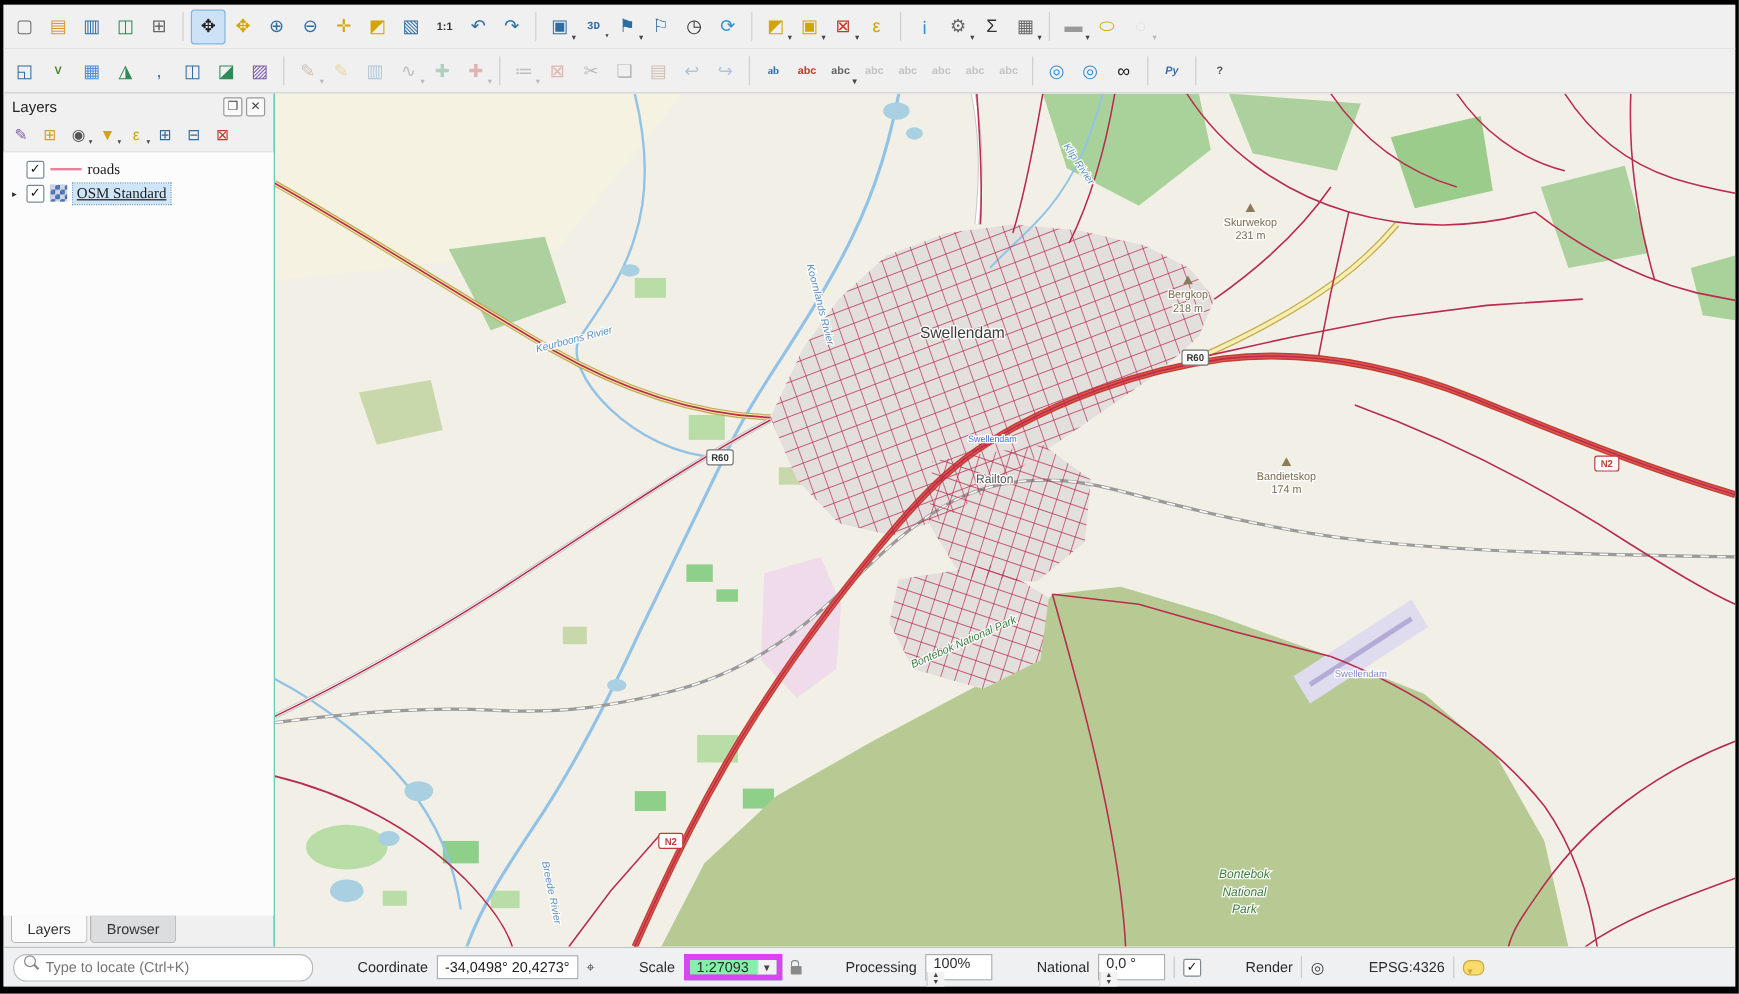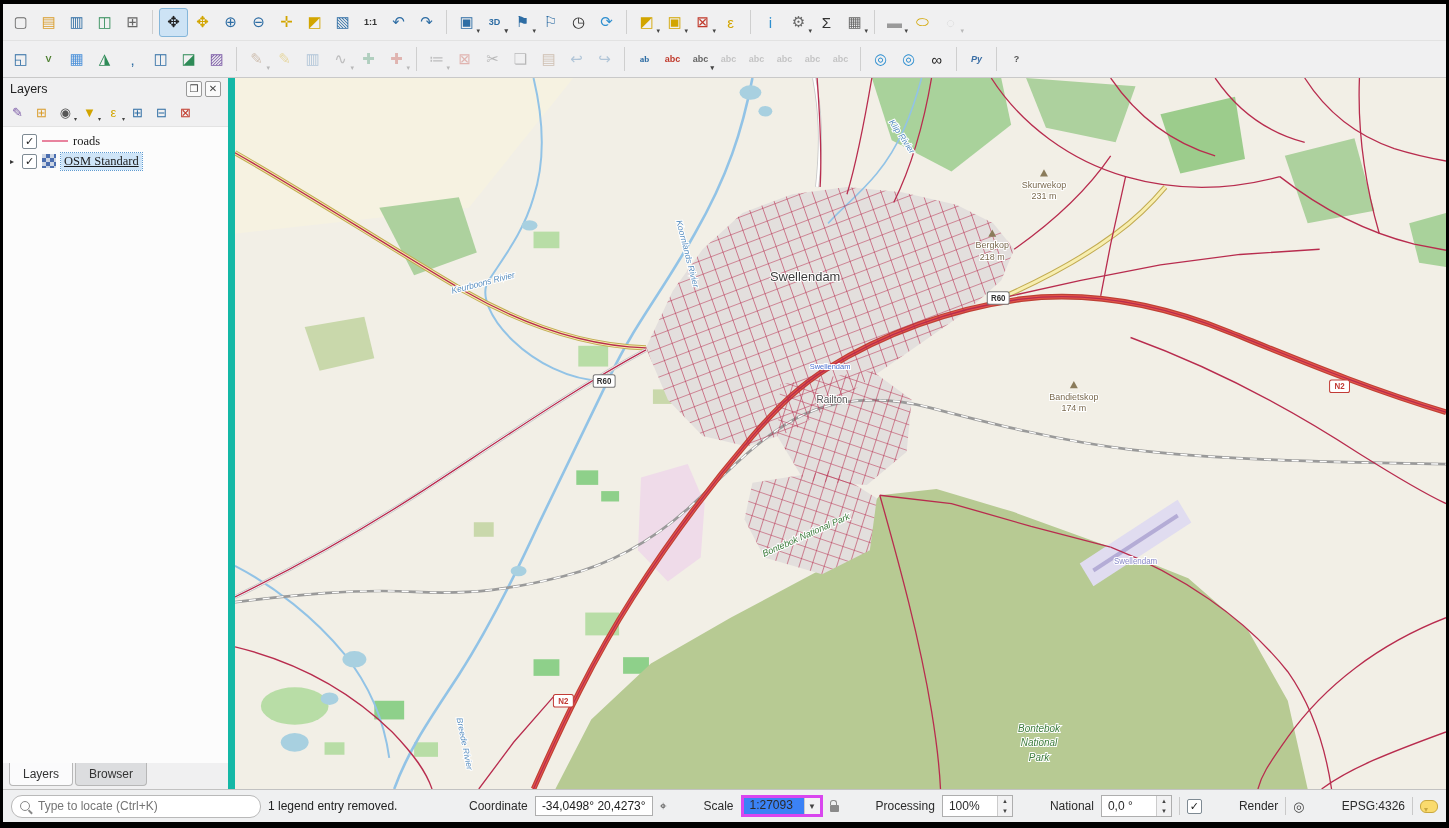--- a/index.html
+++ b/index.html
@@ -16,21 +16,21 @@
   .toolbar.t2{border-bottom:1px solid #c9c9c9;}
   .tbtn{width:27px;height:27px;display:flex;align-items:center;justify-content:center;font-size:15px;border-radius:3px;position:relative;flex:0 0 auto;}
   .tbtn.txt{font-size:9px;font-weight:bold;letter-spacing:0;}
   .tbtn.dd::after{content:"▾";font-size:7px;color:#444;position:absolute;right:0px;bottom:1px;}
   .tbtn.dis{opacity:.32;}
   .tbtn.active{background:#cde3f5;border:1px solid #84b6da;}
   .sep{width:1px;height:24px;background:#cfcfcf;margin:0 5px;flex:0 0 1px;}
 
   
   .main{flex:1;display:flex;min-height:0;}
-  .panel{width:225px;flex:0 0 225px;background:#f0f0f1;border-right:7px solid #14b8a6;display:flex;flex-direction:column;}
+  .panel{width:225px;flex:0 0 225px;background:#f0f0f1;border-right:1px solid #14b8a6;display:flex;flex-direction:column;}
   .panel-title{height:21px;display:flex;align-items:center;padding:0 7px;font-size:12.5px;color:#222;}
   .panel-title .sp{flex:1;}
   .ptb{width:14px;height:14px;font-size:10px;color:#444;display:flex;align-items:center;justify-content:center;border:1px solid #999;border-radius:2px;margin-left:3px;background:#fafafa;}
   .panel-tools{display:flex;align-items:center;gap:3px;padding:3px 4px;border-bottom:1px solid #e3e3e3;}
   .ptbtn{width:21px;height:21px;display:flex;align-items:center;justify-content:center;font-size:13px;border-radius:3px;position:relative;}
   .ptbtn.dd::after{content:"▾";font-size:6px;color:#444;position:absolute;right:-1px;bottom:1px;}
   .layer-list{flex:1;background:#fcfcfc;padding:4px 0;font-size:12.5px;color:#1b1b1b;}
   .lrow{display:flex;align-items:center;gap:5px;height:20px;padding:0 4px;}
   .expander{width:10px;font-size:8px;color:#333;text-align:center;}
   .cb{width:13px;height:13px;background:#fff;border:1px solid #7e8a93;border-radius:2px;font-size:11px;line-height:12px;text-align:center;color:#1d1d1d;flex:0 0 13px;}
@@ -41,31 +41,31 @@
   .panel-tabs{flex:0 0 26px;display:flex;align-items:flex-start;gap:2px;padding:0 6px;}
   .btab{padding:4px 13px;font-size:12px;background:#dcdddf;border:1px solid #b7b7b7;border-top:none;border-radius:0 0 4px 4px;color:#333;}
   .btab.active{background:#fbfbfc;font-weight:normal;}
 
   .canvas{flex:1;position:relative;background:#f2efe6;overflow:hidden;}
   .canvas svg{position:absolute;inset:0;width:100%;height:100%;}
   .mt{paint-order:stroke;stroke:#ffffff;stroke-width:2px;font-family:"Liberation Sans",sans-serif;}
 
   
   .statusbar{flex:0 0 32px;display:flex;align-items:center;padding:0 8px;gap:7px;border-top:1px solid #c2c2c2;background:#eff0f1;font-size:12px;color:#2b2b2b;}
-  .locate{width:232px;height:21px;background:#fff;border:1px solid #b9b9b9;border-radius:11px;display:flex;align-items:center;padding:0 8px;gap:6px;flex:0 0 auto;}
+  .locate{width:232px;height:21px;background:#fff;border:1px solid #b9b9b9;border-radius:11px;display:flex;padding:0 8px;gap:6px;flex:0 0 auto;}
   .locate input{border:none;outline:none;flex:1;font-size:12px;color:#333;background:transparent;font-family:"Liberation Sans",sans-serif;}
   .mag{width:8px;height:8px;border:1.5px solid #888;border-radius:50%;position:relative;flex:0 0 8px;}
   .mag::after{content:"";position:absolute;width:5px;height:1.5px;background:#888;transform:rotate(45deg);right:-4px;bottom:-2px;}
   .msg{flex:1;color:#222;}
   .slabel{color:#2b2b2b;margin-left:30px;}
   .sval{height:20px;border:1px solid #aeaeae;background:#fff;font-size:12px;text-align:center;color:#222;font-family:"Liberation Sans",sans-serif;padding:0 3px;box-sizing:border-box;}
-  .combo{display:flex;align-items:flex-start;height:22px;border:3px solid #d946ef;background:#3b82f6;box-sizing:border-box;}
+  .combo{display:flex;align-items:center;height:22px;border:5px solid #d946ef;background:#86efac;box-sizing:border-box;}
   .combo .cval{padding:0 6px;font-size:12px;}
   .combo .carr{width:15px;align-self:stretch;display:flex;align-items:center;justify-content:center;font-size:8px;color:#444;border-left:1px solid #ccc;background:#f2f2f3;}
-  .spin{display:flex;align-items:center;height:22px;border:1px solid #aeaeae;background:#fff;box-sizing:border-box;}
+  .spin{display:flex;align-items:center;height:22px;border:1px solid #aeaeae;background:#fff;box-sizing:border-box;flex-direction:column;}
   .spin .v{padding:0 6px;font-size:12px;min-width:42px;}
   .spin .arr{display:flex;flex-direction:column;border-left:1px solid #ccc;align-self:stretch;width:14px;background:#f2f2f3;}
   .spin .arr span{flex:1;font-size:6px;line-height:6px;display:flex;align-items:center;justify-content:center;color:#444;}
   .vsep{width:1px;height:18px;background:#c9c9c9;flex:0 0 1px;}
   .lockic{width:9px;height:7px;background:#8a8a8a;border-radius:1px;position:relative;margin-top:4px;flex:0 0 9px;}
   .lockic::before{content:"";position:absolute;top:-5px;left:0px;width:5px;height:4px;border:1.5px solid #8a8a8a;border-bottom:none;border-radius:3px 3px 0 0;}
   .chk{width:13px;height:13px;background:#fff;border:1px solid #7e8a93;border-radius:2px;font-size:11px;line-height:12px;text-align:center;color:#1d1d1d;}
   .globe{font-size:13px;color:#444;}
   .bubble{width:16px;height:11px;background:#fadb6e;border:1px solid #c9a83f;border-radius:6px;position:relative;}
   .bubble::after{content:"";position:absolute;left:3px;bottom:-4px;border:4px solid transparent;border-top-color:#c9a83f;border-left-width:2px;border-right-width:2px;}
@@ -89,21 +89,21 @@
       <div class="tbtn" style="color: rgb(46, 109, 164);">⊕</div>
       <div class="tbtn" style="color: rgb(46, 109, 164);">⊖</div>
       <div class="tbtn" style="color: rgb(210, 165, 0);">✛</div>
       <div class="tbtn" style="color: rgb(210, 165, 0);">◩</div>
       <div class="tbtn" style="color: rgb(46, 109, 164);">▧</div>
       <div class="tbtn txt" style="color: rgb(51, 51, 51);">1:1</div>
       <div class="tbtn" style="color: rgb(46, 109, 164);">↶</div>
       <div class="tbtn" style="color: rgb(46, 109, 164);">↷</div>
       <div class="sep"></div>
       <div class="tbtn dd" style="color: rgb(46, 109, 164);">▣</div>
-      <div class="tbtn dd txt" style="color: rgb(46, 109, 164);">3D</div>
+      <div class="tbtn dd txt" style="color: rgb(46, 109, 164); font-family: Liberation Mono, monospace;">3D</div>
       <div class="tbtn dd" style="color: rgb(46, 109, 164);">⚑</div>
       <div class="tbtn" style="color: rgb(46, 109, 164);">⚐</div>
       <div class="tbtn" style="color: rgb(51, 51, 51);">◷</div>
       <div class="tbtn" style="color: rgb(46, 143, 208);">⟳</div>
       <div class="sep"></div>
       <div class="tbtn dd" style="color: rgb(210, 165, 0);">◩</div>
       <div class="tbtn dd" style="color: rgb(210, 165, 0);">▣</div>
       <div class="tbtn dd" style="color: rgb(192, 57, 43);">⊠</div>
       <div class="tbtn" style="color: rgb(210, 165, 0);">ε</div>
       <div class="sep"></div>
@@ -374,21 +374,20 @@
         </g>
       </svg>
     </div>
   </div>
 
   <div class="statusbar">
     <div class="locate">
       <span class="mag"></span>
       <input placeholder="Type to locate (Ctrl+K)" style="">
     </div>
-    <div class="msg">1 legend entry removed.</div>
 
     <span class="slabel">Coordinate</span>
     <input class="sval" style="width: 118px;" value="-34,0498° 20,4273°">
     <span class="globe" style="font-size:12px;color:#555">⌖</span>
 
     <span class="slabel">Scale</span>
     <div class="combo" style="width:82px">
       <span class="cval" style="flex:1">1:27093</span>
       <span class="carr">▼</span>
     </div>

